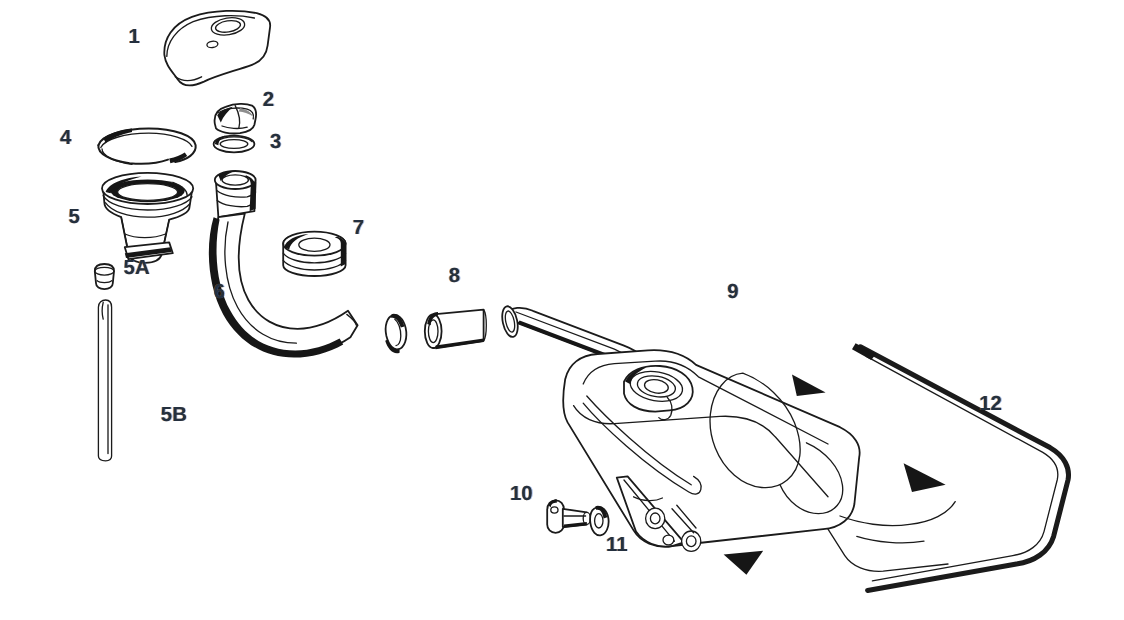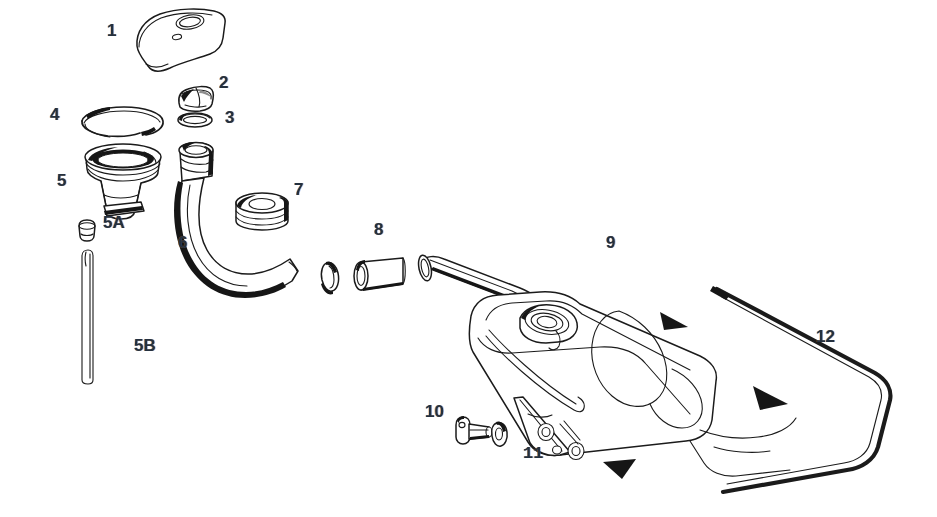--- a/index.html
+++ b/index.html
@@ -275,16 +275,16 @@
   <div class="callout" style="left:225px; top:109px;">3</div>
   <div class="callout" style="left:50px; top:106px;">4</div>
   <div class="callout" style="left:57px; top:172px;">5</div>
   <div class="callout" style="left:103px; top:214px;">5A</div>
   <div class="callout" style="left:118px; top:337px;margin-left:16px;">5B</div>
   <div class="callout" style="left:178px; top:234px;">6</div>
   <div class="callout" style="left:294px; top:181px;">7</div>
   <div class="callout" style="left:374px; top:221px;">8</div>
   <div class="callout" style="left:606px; top:234px;">9</div>
   <div class="callout" style="left:425px; top:403px;">10</div>
-  <div class="callout" style="left:523px; top:445px;font-family:Liberation Mono, monospace;">11</div>
+  <div class="callout" style="left:505px; top:445px;">11</div>
   <div class="callout" style="left:816px; top:328px;">12</div>
 
 </div>
 
 </body></html>

